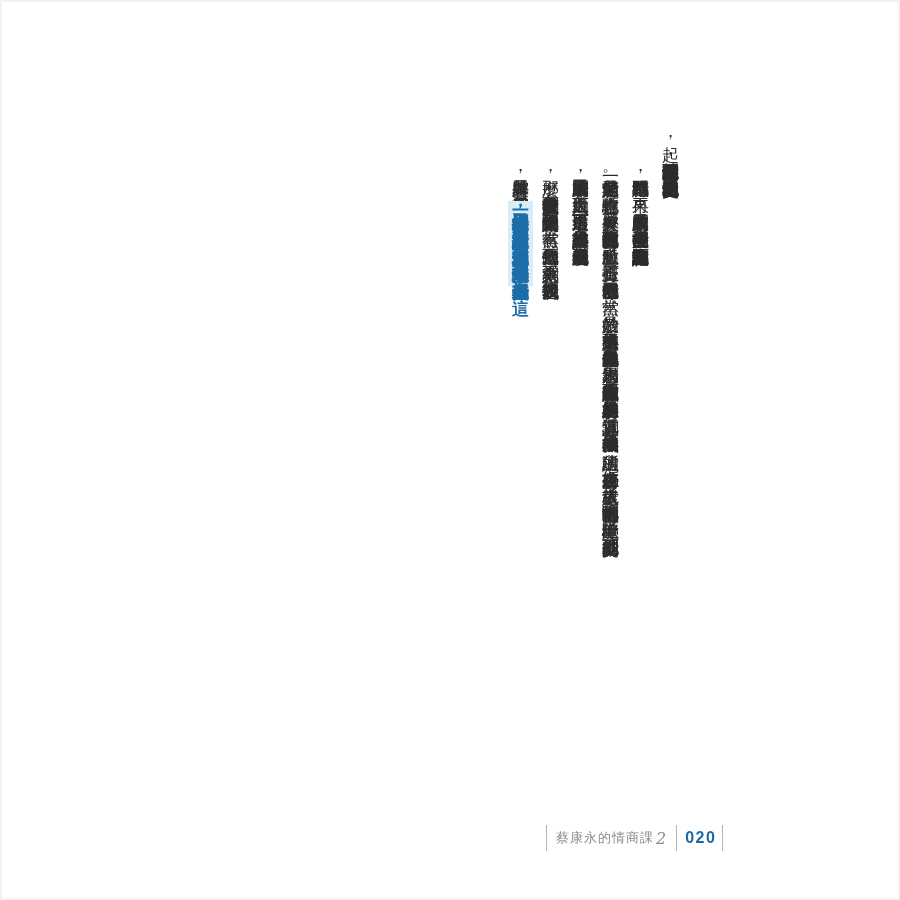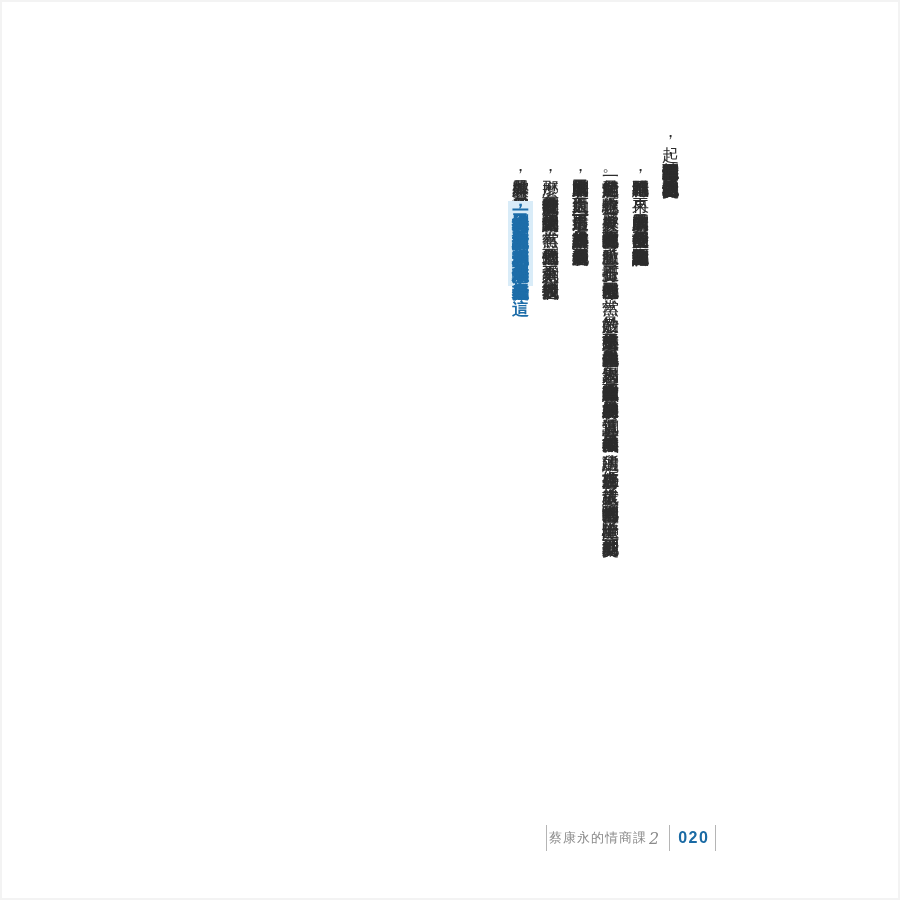--- a/index.html
+++ b/index.html
@@ -50,21 +50,21 @@
     height: 30px;
     display: flex;
     align-items: center;
     font-family: "Liberation Serif", "DejaVu Serif", serif;
   }
   .vbar { display: inline-block; width: 1px; height: 26px; background: #b5b5b5; }
   .book-title {
     color: #8b8b8b;
     font-size: 13px;
     letter-spacing: 1px;
-    margin: 0 2px 0 2px;
+    margin: 0 2px 0 9px;
     white-space: nowrap;
   }
   .volume {
     color: #8b8b8b;
     font-size: 16px;
     font-style: italic;
     font-family: "DejaVu Serif", serif;
     margin: 0 10px 0 0;
   }
   .page-num {

